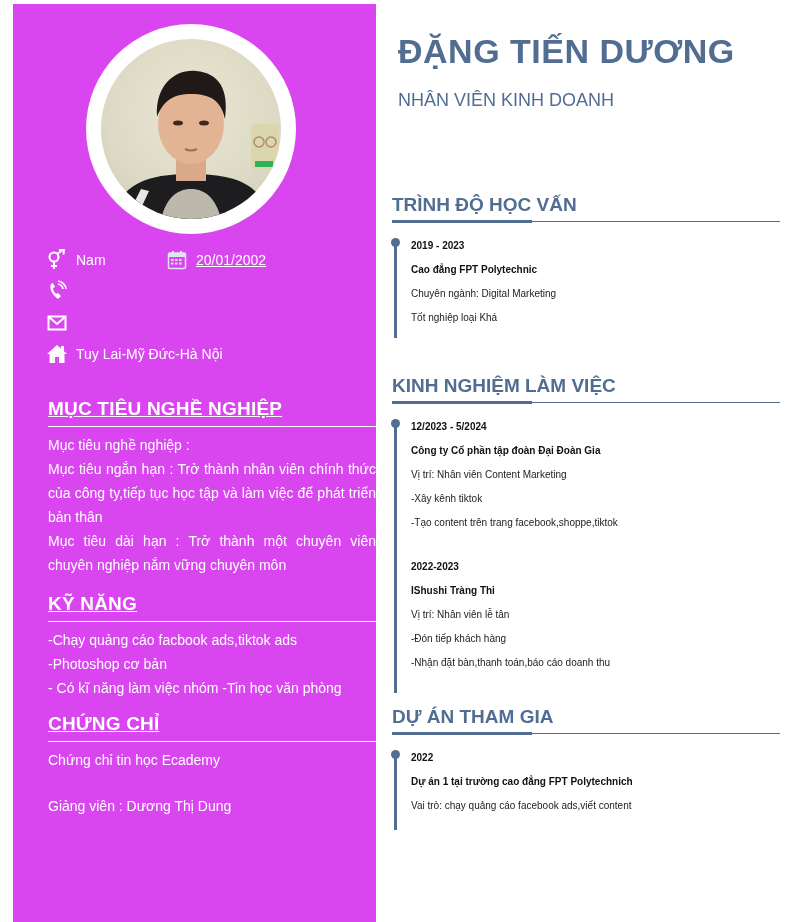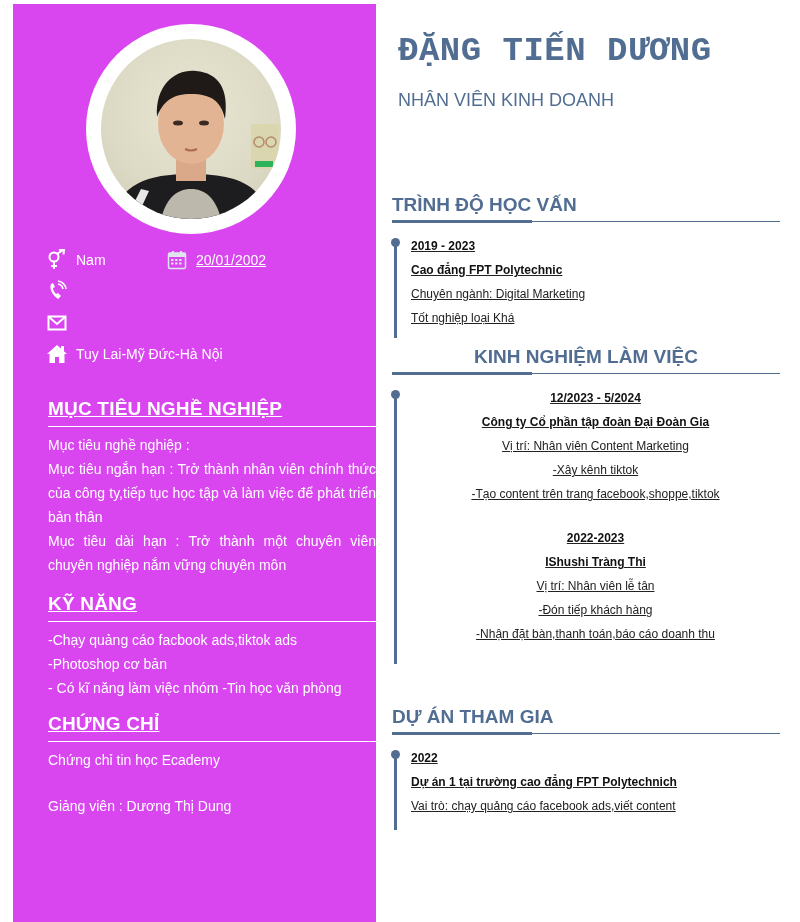--- a/index.html
+++ b/index.html
@@ -9,30 +9,30 @@
   .avatar-ring { position:absolute; left:73px; top:20px; width:210px; height:210px; border-radius:50%; background:#fff; }
   .avatar { position:absolute; left:15px; top:15px; width:180px; height:180px; border-radius:50%; overflow:hidden;
             background:radial-gradient(circle at 50% 40%, #e9e6d4 0%, #dcd9c4 60%, #cfcbb5 100%); }
   .avatar svg { width:180px; height:180px; display:block; }
   .info-row { position:absolute; display:flex; align-items:center; font-size:14px; }
   .info-row .ico { width:22px; height:22px; display:inline-flex; align-items:center; justify-content:center; margin-right:8px; }
   .sb-section { position:absolute; left:35px; width:328px; }
   .sb-title { font-size:19px; font-weight:bold; letter-spacing:0.2px; padding-bottom:6px; border-bottom:1.5px solid #ffffff;text-decoration:underline; }
   .sb-body { font-size:14px; line-height:24px; margin-top:6px; }
   .sb-body .justify { text-align:justify; }
-  .name { position:absolute; left:398px; top:32px; font-size:34px; font-weight:bold; color:#516d91; letter-spacing:0.5px;font-family:Liberation Mono, monospace; }
+  .name { position:absolute; left:398px; top:32px; font-size:34px; font-weight:bold; color:#516d91; letter-spacing:0.5px; }
   .role { position:absolute; left:398px; top:90px; font-size:18px; color:#516d91; }
   .rs { position:absolute; left:392px; width:388px; }
   .rs-title { font-size:19px; font-weight:bold; color:#516d91; padding-bottom:4px; position:relative; }
   .rs-title::after { content:""; position:absolute; left:0; right:0; bottom:-2px; height:1.5px; background:#516d91; }
   .rs-title::before { content:""; position:absolute; left:0; width:140px; bottom:-3px; height:3px; background:#516d91; }
   .timeline { position:relative; margin-top:14px; padding-left:19px; }
   .timeline .line { position:absolute; left:2px; top:6px; width:2.5px; background:#516d91; }
   .timeline .dot { position:absolute; left:-1px; top:4px; width:9px; height:9px; border-radius:50%; background:#516d91; }
-  .entry { font-size:12px; line-height:24px; color:#222;text-decoration:underline; }
+  .entry { font-size:10px; line-height:24px; color:#222; }
   .entry .date, .entry .org { font-weight:bold; color:#111; }
   .entry + .entry { margin-top:20px; }
 </style>
 </head>
 <body>
 
 <div class="sidebar">
   <div class="avatar-ring">
     <div class="avatar">
       <svg viewBox="0 0 180 180">
@@ -155,21 +155,21 @@
     <span class="line" style="height:98px;"></span>
     <div class="entry">
       <div class="date">2019 - 2023</div>
       <div class="org">Cao đẳng FPT Polytechnic</div>
       <div>Chuyên ngành: Digital Marketing</div>
       <div>Tốt nghiệp loại Khá</div>
     </div>
   </div>
 </div>
 
-<div class="rs" style="top:346px;text-align:center;">
+<div class="rs" style="top:375px;">
   <div class="rs-title">KINH NGHIỆM LÀM VIỆC</div>
   <div class="timeline">
     <span class="dot"></span>
     <span class="line" style="height:272px;"></span>
     <div class="entry">
       <div class="date">12/2023 - 5/2024</div>
       <div class="org">Công ty Cổ phần tập đoàn Đại Đoàn Gia</div>
       <div>Vị trí: Nhân viên Content Marketing</div>
       <div>-Xây kênh tiktok</div>
       <div>-Tạo content trên trang facebook,shoppe,tiktok</div>

